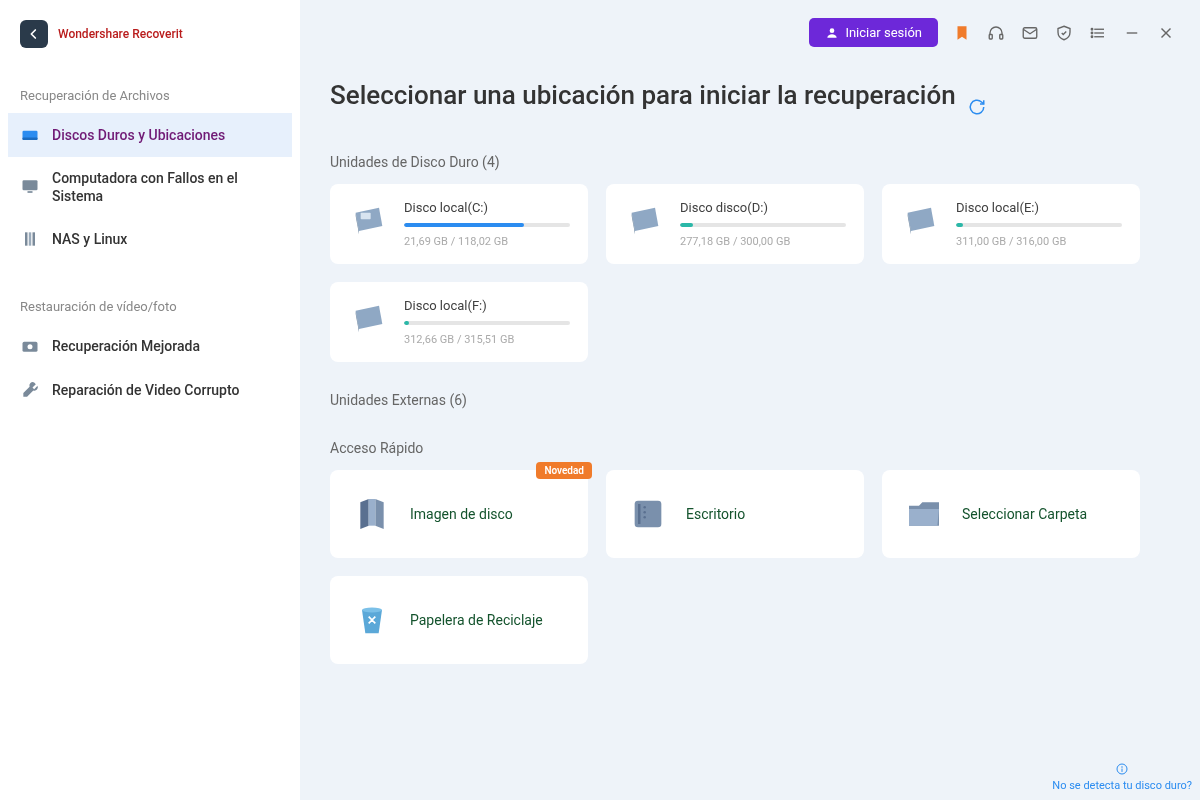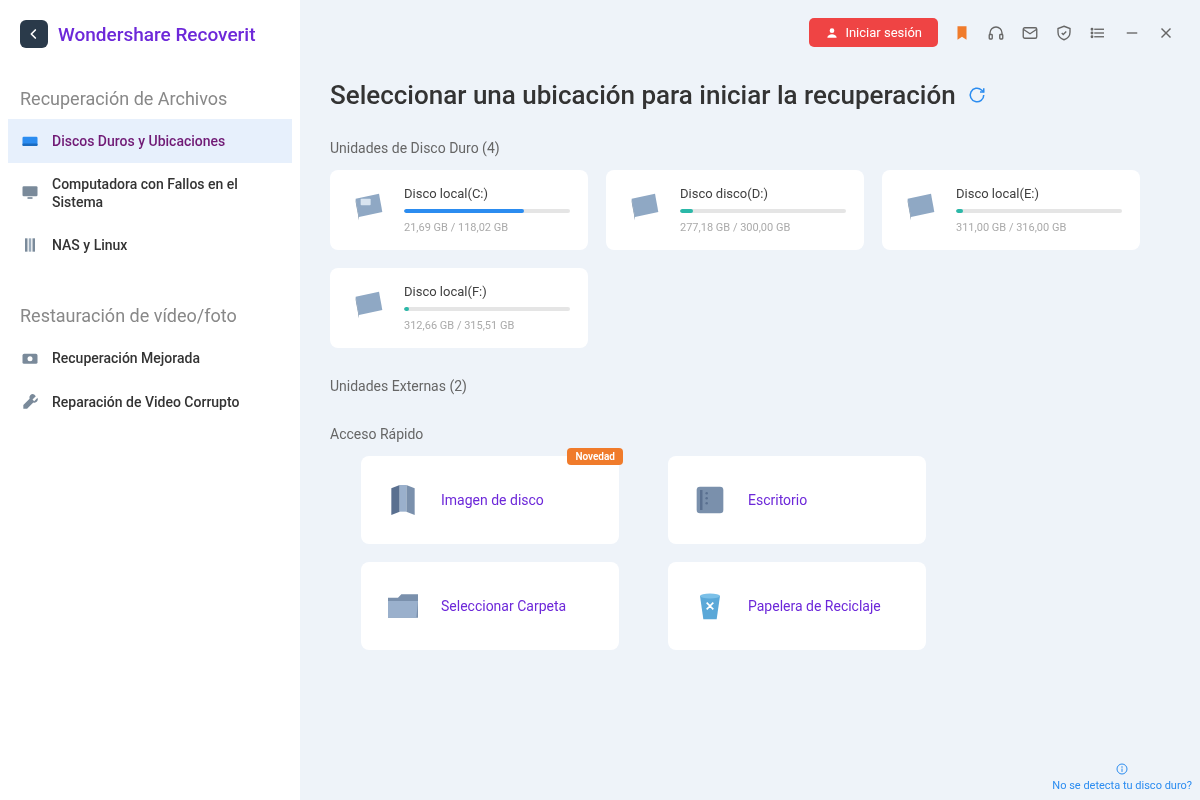--- a/index.html
+++ b/index.html
@@ -2,55 +2,55 @@
 <html><head>
 <meta charset="utf-8">
 <style>
 * { margin: 0; padding: 0; box-sizing: border-box; font-family: -apple-system, BlinkMacSystemFont, "Segoe UI", Roboto, sans-serif; }
 body { width: 1200px; height: 800px; background: #eef3f9; display: flex; overflow: hidden; }
 
 .sidebar { width: 300px; background: #ffffff; padding: 20px 0; display: flex; flex-direction: column; }
 .logo-area { display: flex; align-items: center; gap: 10px; padding: 0 20px 30px 20px; }
 .logo-box { width: 28px; height: 28px; background: #2a3a4a; border-radius: 6px; display: flex; align-items: center; justify-content: center; }
 .logo-box svg { width: 16px; height: 16px; }
-.app-title { font-size: 19px; color: #6d28d9; font-weight: 500; }
-
-.section-label { font-size: 18px; color: #888; padding: 10px 20px; }
+.app-title { font-size: 12px; color: #b91c1c; font-weight: 500; }
+
+.section-label { font-size: 13px; color: #888; padding: 10px 20px; }
 
 .nav-item { display: flex; align-items: center; gap: 12px; padding: 12px 20px; cursor: pointer; font-size: 14px; color: #333; font-weight: 500; }
 .nav-item.active { background: #e7f0fc; color: #701a75; border-radius: 0; margin: 0 8px; padding: 12px 12px; }
 .nav-icon { width: 20px; height: 20px; display: flex; align-items: center; justify-content: center; flex-shrink: 0; }
 .nav-text { line-height: 1.3; }
 
 .main { flex: 1; padding: 20px 30px; position: relative; }
 .topbar { position: absolute; top: 18px; right: 24px; display: flex; align-items: center; gap: 14px; }
-.login-btn { background: #ef4444; color: #fff; border: none; padding: 7px 16px; border-radius: 5px; font-size: 13px; cursor: pointer; display: flex; align-items: center; gap: 6px; }
+.login-btn { background: #6d28d9; color: #fff; border: none; padding: 7px 16px; border-radius: 5px; font-size: 13px; cursor: pointer; display: flex; align-items: center; gap: 6px; }
 .top-icon { width: 20px; height: 20px; color: #666; cursor: pointer; display: flex; align-items: center; justify-content: center; }
 .top-icon.bookmark { color: #f07b2b; }
 .top-icon svg { width: 18px; height: 18px; }
 
-.page-title { font-size: 26px; color: #333; font-weight: 500; margin-top: 60px; margin-bottom: 30px; display: flex; align-items: flex-start; gap: 12px; }
+.page-title { font-size: 26px; color: #333; font-weight: 500; margin-top: 60px; margin-bottom: 44px; display: flex; align-items: flex-end; gap: 12px; }
 .refresh-icon { width: 18px; height: 18px; color: #2b8cf0; cursor: pointer; }
 
 .section-head { font-size: 14px; color: #666; margin-bottom: 14px; }
 
 .card-grid { display: flex; flex-wrap: wrap; gap: 18px; margin-bottom: 30px; }
 .disk-card { background: #fff; border-radius: 8px; padding: 16px 18px; width: 258px; display: flex; align-items: flex-start; gap: 14px; cursor: pointer; position: relative; }
 .disk-icon { width: 42px; height: 42px; display: flex; align-items: center; justify-content: center; }
 .disk-icon svg { width: 40px; height: 40px; }
 .disk-info { flex: 1; }
 .disk-name { font-size: 13px; color: #404040; margin-bottom: 8px; }
 .progress-bar { width: 100%; height: 4px; background: #e5e5e5; border-radius: 2px; overflow: hidden; margin-bottom: 8px; }
 .progress-fill { height: 100%; border-radius: 2px; }
 .disk-size { font-size: 11px; color: #aaa; }
 
-.quick-card { background: #fff; border-radius: 8px; padding: 22px 20px; width: 258px; display: flex; align-items: center; gap: 16px; cursor: pointer; position: relative; margin-left: 31px; }
+.quick-card { background: #fff; border-radius: 8px; padding: 22px 20px; width: 258px; display: flex; align-items: center; gap: 16px; cursor: pointer; position: relative; }
 .quick-icon { width: 44px; height: 44px; display: flex; align-items: center; justify-content: center; }
 .quick-icon svg { width: 40px; height: 40px; }
-.quick-name { font-size: 14px; color: #6d28d9; }
+.quick-name { font-size: 14px; color: #14532d; }
 .badge { position: absolute; top: -8px; right: -4px; background: #f07b2b; color: #fff; font-size: 10px; padding: 3px 8px; border-radius: 4px; font-weight: 600; }
 
 .footer-link { position: absolute; bottom: 8px; right: 8px; font-size: 11px; color: #2b8cf0; cursor: pointer; display: flex; align-items: center; gap: 4px; flex-direction: column; }
 </style>
 </head>
 <body>
 
 <div class="sidebar">
   <div class="logo-area">
     <div class="logo-box">
@@ -246,21 +246,21 @@
       <div class="disk-info">
         <div class="disk-name">Disco local(F:)</div>
         <div class="progress-bar">
             <div class="progress-fill" style="width:3%;background:#2bb8a8"></div>
           </div>
         <div class="disk-size">312,66 GB / 315,51 GB</div>
       </div>
     </div>
   </div>
 
-  <div class="section-head">Unidades Externas (2)</div>
+  <div class="section-head">Unidades Externas (6)</div>
   <div style="height:18px"></div>
   <div class="section-head">Acceso Rápido</div>
 
   <div class="card-grid">
     <div class="quick-card">
       <span class="badge">Novedad</span>
       <div class="quick-icon">
         <svg viewBox="0 0 48 48">
             <path d="M10 10 L20 6 L20 38 L10 42 Z" fill="#5a7090"></path>
             <path d="M28 6 L38 10 L38 42 L28 38 Z" fill="#7a90ac"></path>

